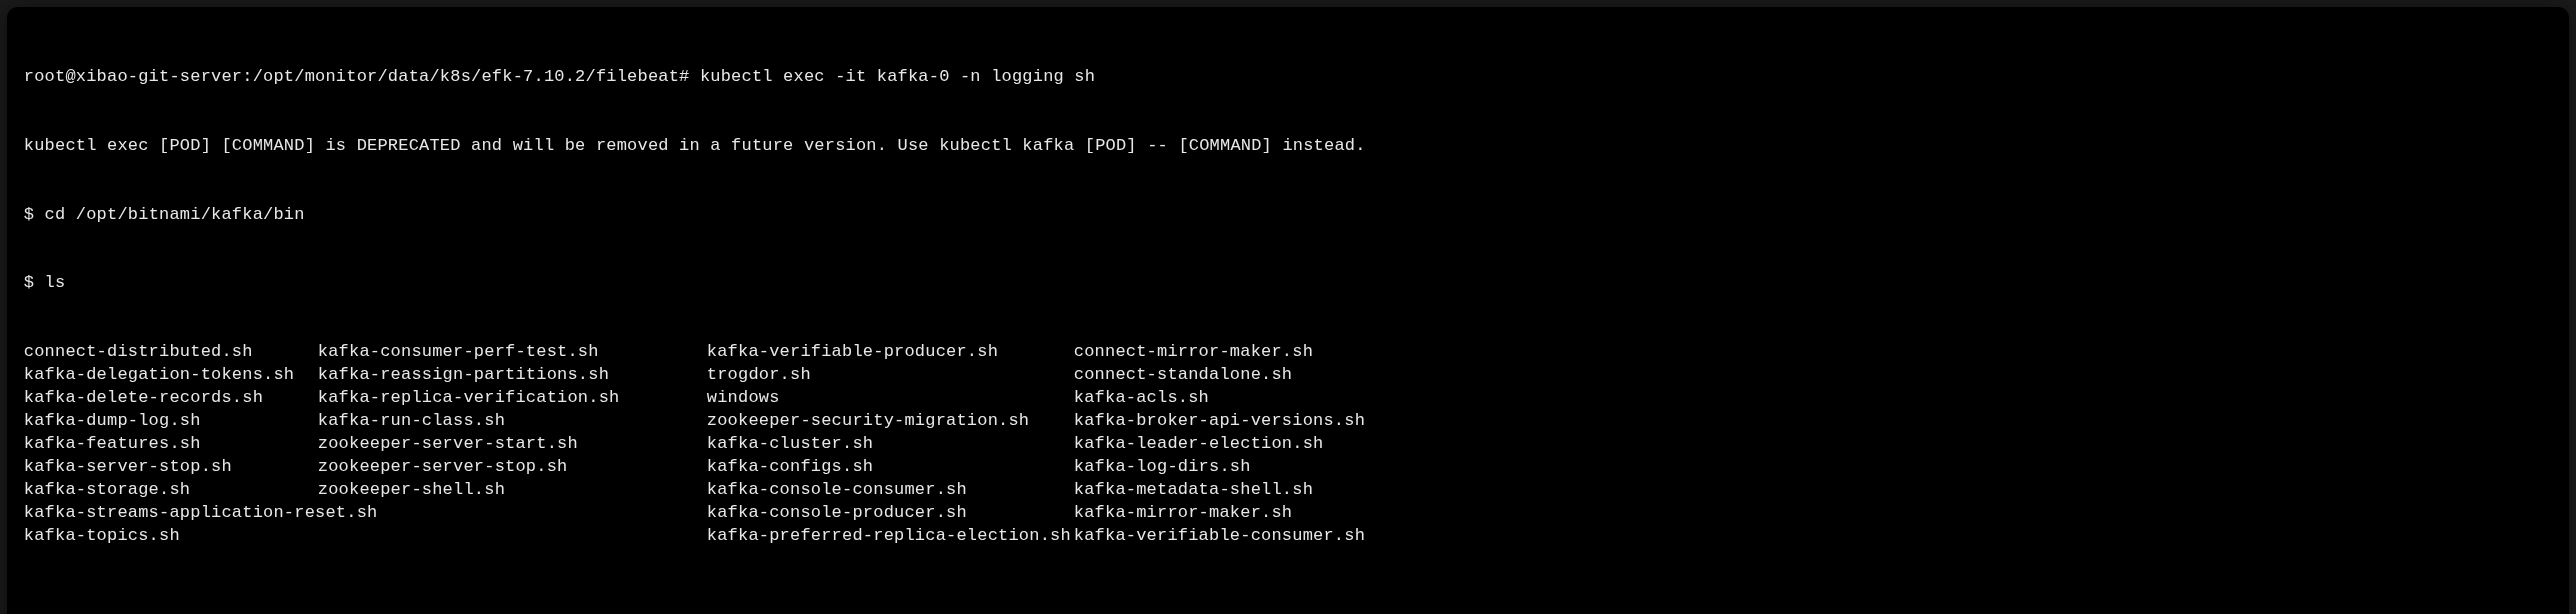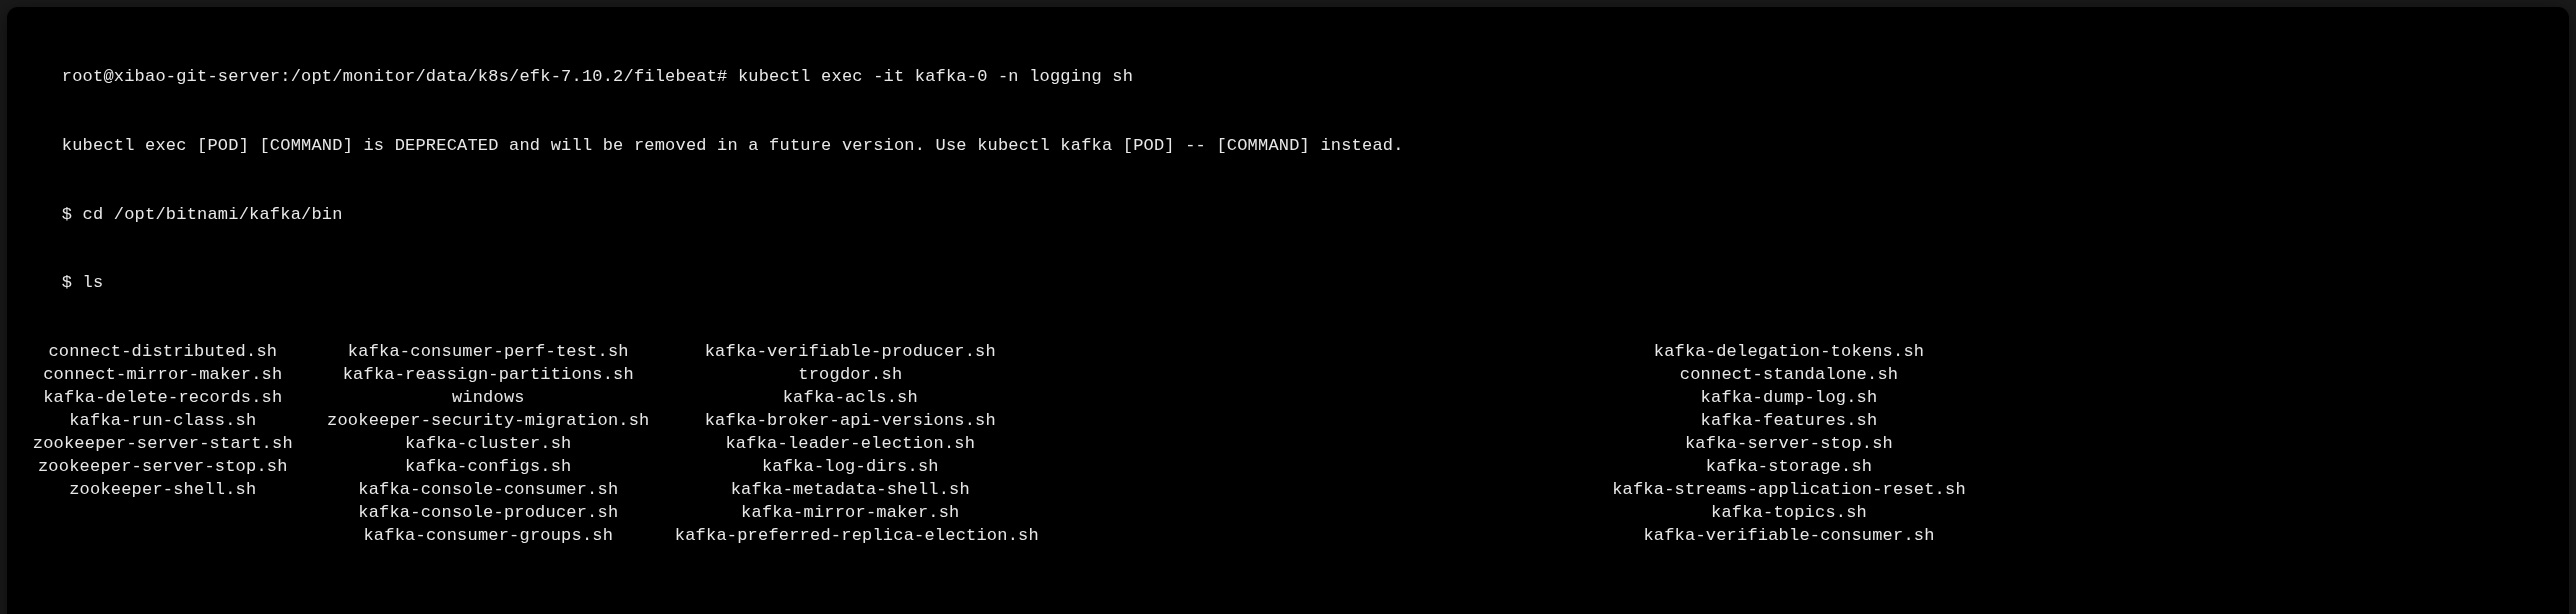--- a/index.html
+++ b/index.html
@@ -21,51 +21,50 @@
     }
     .terminal-content {
       color: #e8e8e8;
       font-size: 17px;
       line-height: 1.35;
       white-space: pre;
       letter-spacing: 0.2px;
     }
     .prompt-line {
       display: block;
-      margin-left: 38px;
     }
     .ls-output {
       display: grid;
       grid-template-columns: 278px 373px 351px auto;
-      column-gap: 0;
-      text-align: center;
+      column-gap: 16px;
     }
     .ls-item {
       white-space: nowrap;
     }
   </style>
 </head>
 <body>
 
 <div class="terminal-window">
   <div class="terminal-content">
     <div class="prompt-line"><span>root@xibao-git-server:/opt/monitor/data/k8s/efk-7.10.2/filebeat# </span><span>kubectl exec -it kafka-0 -n logging sh</span></div>
     <div class="prompt-line">kubectl exec [POD] [COMMAND] is DEPRECATED and will be removed in a future version. Use kubectl kafka [POD] -- [COMMAND] instead.</div>
     <div class="prompt-line"><span>$ </span><span>cd /opt/bitnami/kafka/bin</span></div>
     <div class="prompt-line"><span>$ </span><span>ls</span></div>
     <div class="ls-output">
       <div class="ls-item">connect-distributed.sh</div>
       <div class="ls-item">kafka-consumer-perf-test.sh</div>
       <div class="ls-item">kafka-verifiable-producer.sh</div>
+      <div class="ls-item">connect-mirror-maker.sh</div>
       <div class="ls-item">kafka-delegation-tokens.sh</div>
-      <div class="ls-item">connect-mirror-maker.sh</div>
       <div class="ls-item">kafka-reassign-partitions.sh</div>
       <div class="ls-item">trogdor.sh</div>
       <div class="ls-item">connect-standalone.sh</div>
       <div class="ls-item">kafka-delete-records.sh</div>
+      <div class="ls-item">kafka-replica-verification.sh</div>
       <div class="ls-item">windows</div>
       <div class="ls-item">kafka-acls.sh</div>
       <div class="ls-item">kafka-dump-log.sh</div>
       <div class="ls-item">kafka-run-class.sh</div>
       <div class="ls-item">zookeeper-security-migration.sh</div>
       <div class="ls-item">kafka-broker-api-versions.sh</div>
       <div class="ls-item">kafka-features.sh</div>
       <div class="ls-item">zookeeper-server-start.sh</div>
       <div class="ls-item">kafka-cluster.sh</div>
       <div class="ls-item">kafka-leader-election.sh</div>
@@ -76,21 +75,20 @@
       <div class="ls-item">kafka-storage.sh</div>
       <div class="ls-item">zookeeper-shell.sh</div>
       <div class="ls-item">kafka-console-consumer.sh</div>
       <div class="ls-item">kafka-metadata-shell.sh</div>
       <div class="ls-item">kafka-streams-application-reset.sh</div>
       <div class="ls-item"></div>
       <div class="ls-item">kafka-console-producer.sh</div>
       <div class="ls-item">kafka-mirror-maker.sh</div>
       <div class="ls-item">kafka-topics.sh</div>
       <div class="ls-item"></div>
-      <div class="ls-item">kafka-consumer-groups.sh</div>
       <div class="ls-item">kafka-preferred-replica-election.sh</div>
       <div class="ls-item">kafka-verifiable-consumer.sh</div>
       <div class="ls-item"></div>
     </div>
     <div class="prompt-line"></div>
   </div>
 </div>
 
 
 </body></html>

